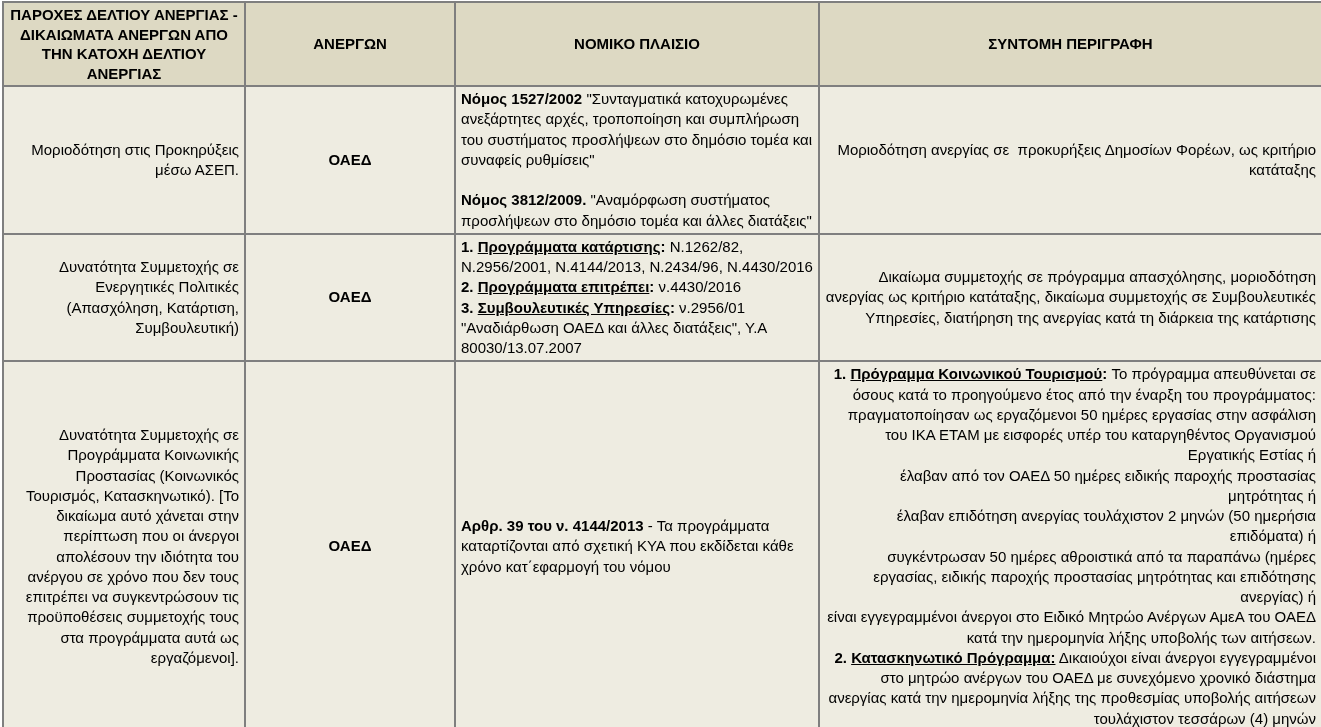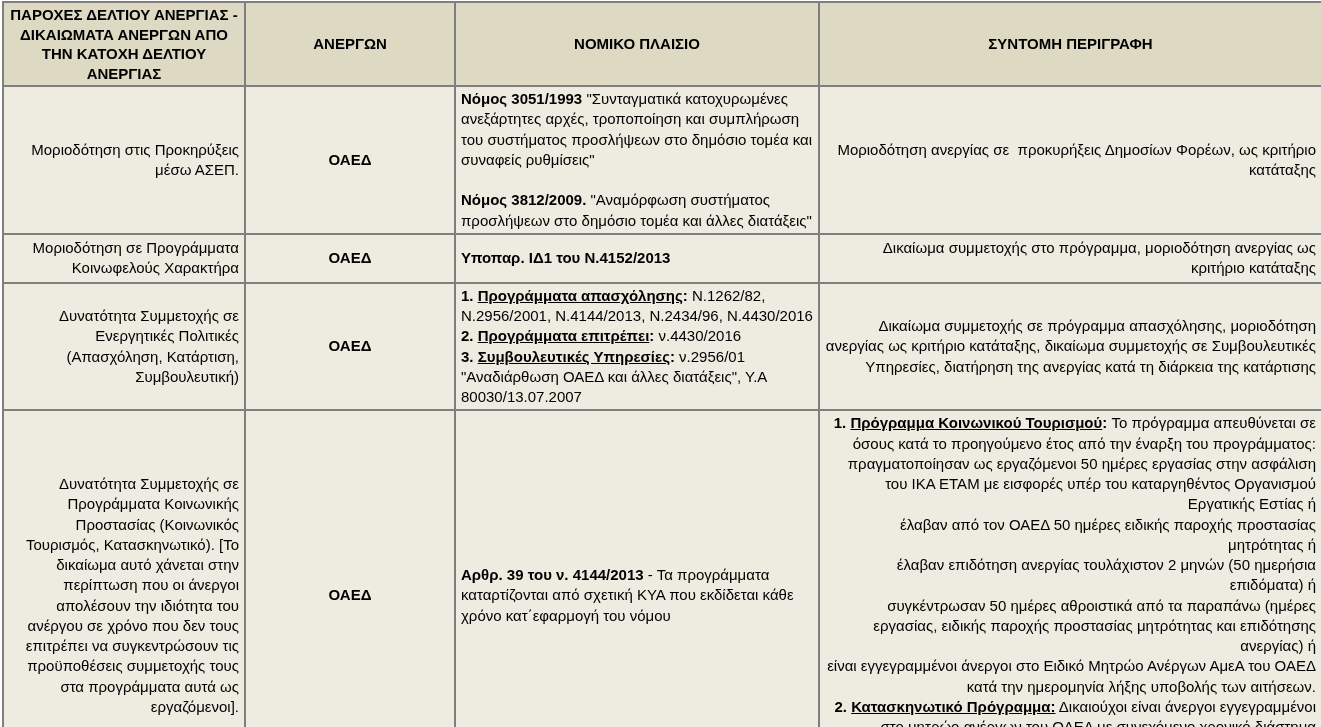--- a/index.html
+++ b/index.html
@@ -59,35 +59,29 @@
         <th>ΠΑΡΟΧΕΣ ΔΕΛΤΙΟΥ ΑΝΕΡΓΙΑΣ - ΔΙΚΑΙΩΜΑΤΑ ΑΝΕΡΓΩΝ ΑΠΟ ΤΗΝ ΚΑΤΟΧΗ ΔΕΛΤΙΟΥ ΑΝΕΡΓΙΑΣ</th>
         <th>ΑΝΕΡΓΩΝ</th>
         <th>ΝΟΜΙΚΟ ΠΛΑΙΣΙΟ</th>
         <th>ΣΥΝΤΟΜΗ ΠΕΡΙΓΡΑΦΗ</th>
       </tr>
     </thead>
     <tbody>
       <tr class="r1">
         <td class="c-benefit">Μοριοδότηση στις Προκηρύξεις μέσω ΑΣΕΠ.</td>
         <td class="c-agency">ΟΑΕΔ</td>
-        <td class="c-legal"><span class="b">Νόμος 3051/1993 </span><span>"Συνταγματικά κατοχυρωμένες ανεξάρτητες αρχές, τροποποίηση και συμπλήρωση του συστήματος προσλήψεων στο δημόσιο τομέα και συναφείς ρυθμίσεις"
+        <td class="c-legal"><span class="b">Νόμος 1527/2002 </span><span>"Συνταγματικά κατοχυρωμένες ανεξάρτητες αρχές, τροποποίηση και συμπλήρωση του συστήματος προσλήψεων στο δημόσιο τομέα και συναφείς ρυθμίσεις"
 
 </span><span class="b">Νόμος 3812/2009. </span><span>"Αναμόρφωση συστήματος προσλήψεων στο δημόσιο τομέα και άλλες διατάξεις"</span></td>
         <td class="c-desc">Μοριοδότηση ανεργίας σε  προκυρήξεις Δημοσίων Φορέων, ως κριτήριο κατάταξης</td>
       </tr>
-      <tr class="r2">
-        <td class="c-benefit">Μοριοδότηση σε Προγράμματα Κοινωφελούς Χαρακτήρα</td>
-        <td class="c-agency">ΟΑΕΔ</td>
-        <td class="c-legal"><span class="b">Υποπαρ. ΙΔ1 του Ν.4152/2013</span></td>
-        <td class="c-desc">Δικαίωμα συμμετοχής στο πρόγραμμα, μοριοδότηση ανεργίας ως κριτήριο κατάταξης</td>
-      </tr>
       <tr class="r3">
         <td class="c-benefit">Δυνατότητα Συμμετοχής σε Ενεργητικές Πολιτικές (Απασχόληση, Κατάρτιση, Συμβουλευτική)</td>
         <td class="c-agency">ΟΑΕΔ</td>
-        <td class="c-legal"><span class="b">1. </span><span class="b u">Προγράμματα απασχόλησης</span><span class="b">:</span><span> Ν.1262/82, Ν.2956/2001, Ν.4144/2013, Ν.2434/96, Ν.4430/2016
+        <td class="c-legal"><span class="b">1. </span><span class="b u">Προγράμματα κατάρτισης</span><span class="b">:</span><span> Ν.1262/82, Ν.2956/2001, Ν.4144/2013, Ν.2434/96, Ν.4430/2016
 </span><span class="b">2. </span><span class="b u">Προγράμματα επιτρέπει</span><span class="b">:</span><span> ν.4430/2016
 </span><span class="b">3. </span><span class="b u">Συμβουλευτικές Υπηρεσίες</span><span class="b">:</span><span> ν.2956/01 "Αναδιάρθωση ΟΑΕΔ και άλλες διατάξεις", Υ.Α 80030/13.07.2007</span></td>
         <td class="c-desc">Δικαίωμα συμμετοχής σε πρόγραμμα απασχόλησης, μοριοδότηση ανεργίας ως κριτήριο κατάταξης, δικαίωμα συμμετοχής σε Συμβουλευτικές Υπηρεσίες, διατήρηση της ανεργίας κατά τη διάρκεια της κατάρτισης</td>
       </tr>
       <tr class="r4">
         <td class="c-benefit">Δυνατότητα Συμμετοχής σε Προγράμματα Κοινωνικής Προστασίας (Κοινωνικός Τουρισμός, Κατασκηνωτικό). [Το δικαίωμα αυτό χάνεται στην περίπτωση που οι άνεργοι απολέσουν την ιδιότητα του ανέργου σε χρόνο που δεν τους επιτρέπει να συγκεντρώσουν τις προϋποθέσεις συμμετοχής τους στα προγράμματα αυτά ως εργαζόμενοι].</td>
         <td class="c-agency">ΟΑΕΔ</td>
         <td class="c-legal"><span class="b">Αρθρ. 39 του ν. 4144/2013 </span><span>- Τα προγράμματα καταρτίζονται από σχετική ΚΥΑ που εκδίδεται κάθε χρόνο κατ΄εφαρμογή του νόμου</span></td>
         <td class="c-desc"><span class="b">1. </span><span class="b u">Πρόγραμμα Κοινωνικού Τουρισμού</span><span class="b">: </span><span>Το πρόγραμμα απευθύνεται σε όσους κατά το προηγούμενο έτος από την έναρξη του προγράμματος:
 πραγματοποίησαν ως εργαζόμενοι 50 ημέρες εργασίας στην ασφάλιση του ΙΚΑ ΕΤΑΜ με εισφορές υπέρ του καταργηθέντος Οργανισμού Εργατικής Εστίας ή

